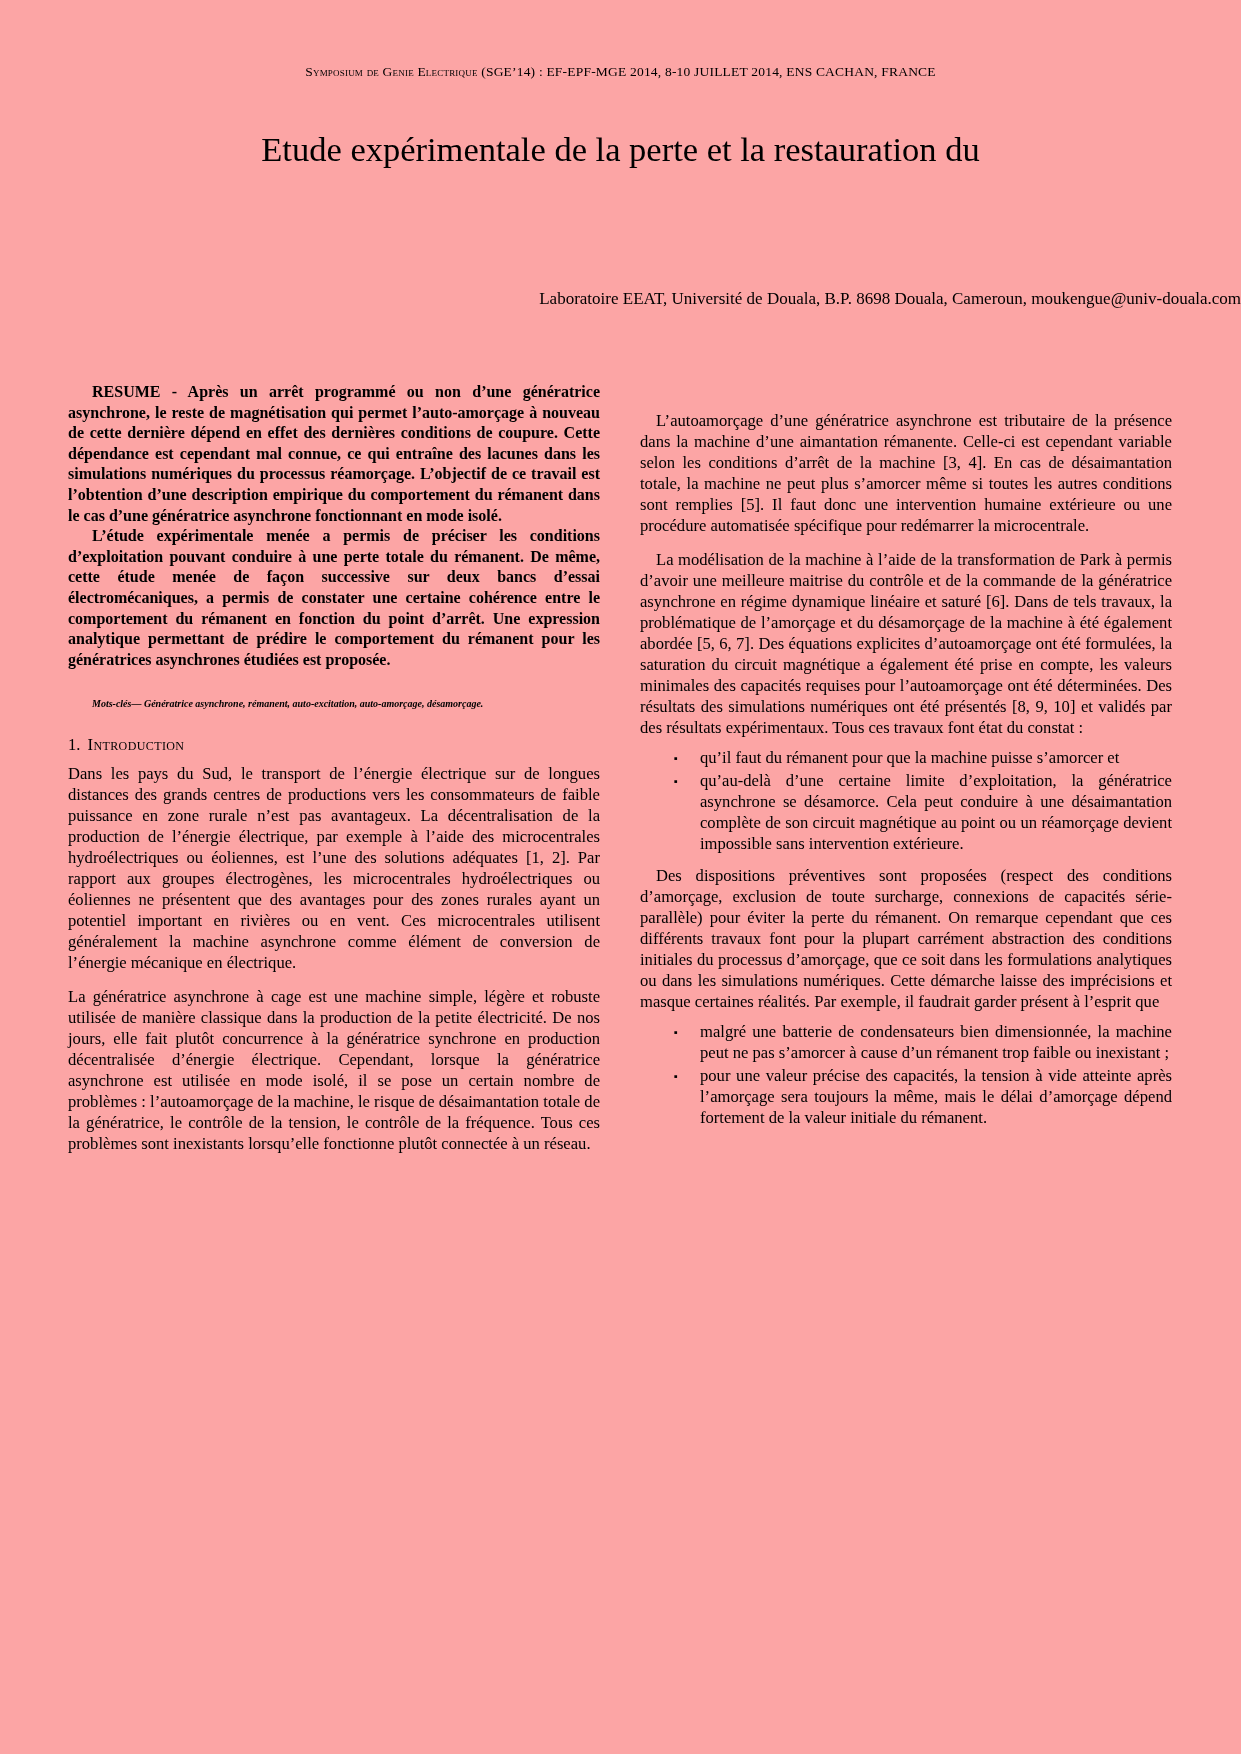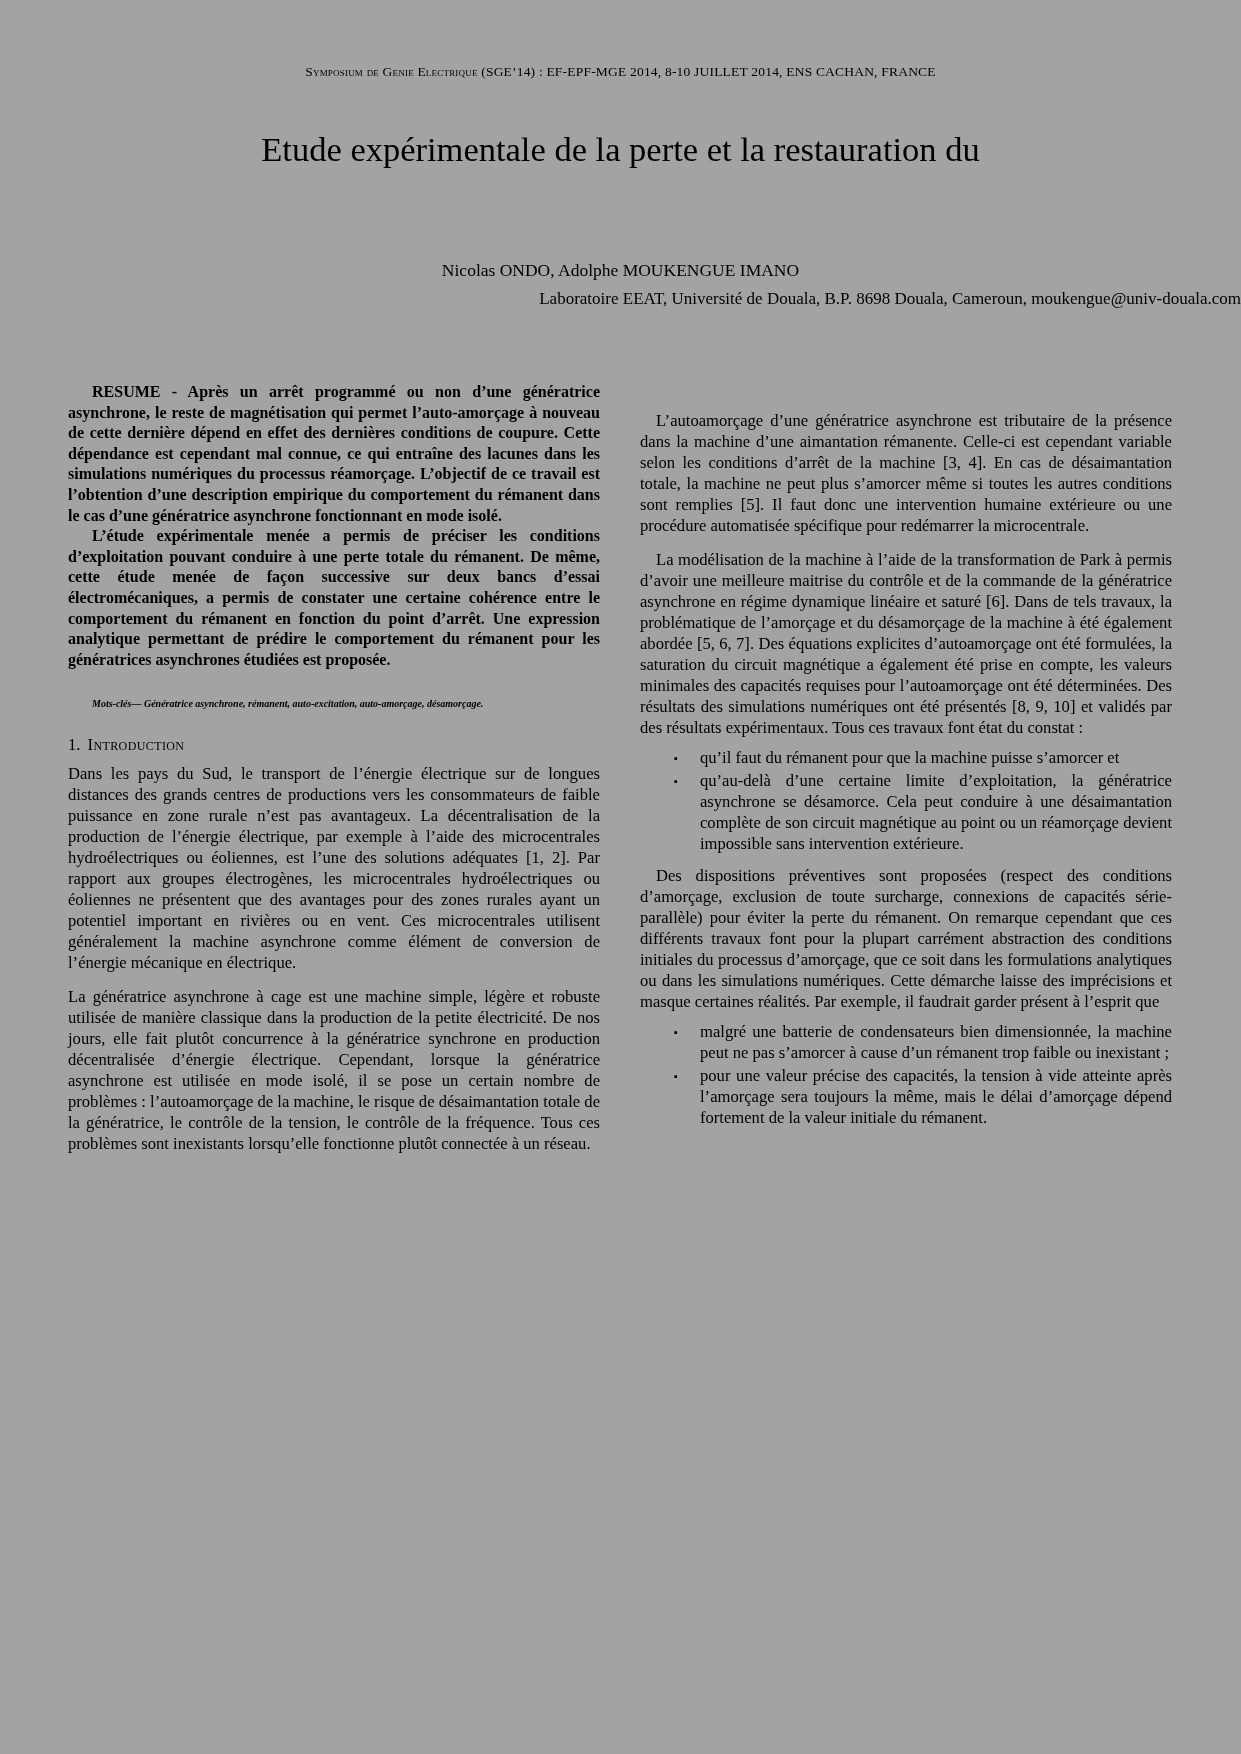--- a/index.html
+++ b/index.html
@@ -2,21 +2,21 @@
 <html lang="fr"><head>
 <meta charset="utf-8">
 <style>
   * { box-sizing: border-box; }
   html, body { margin: 0; padding: 0; background: #e8e8e8; }
   .page {
     position: relative;
     width: 1241px;
     height: 1754px;
     margin: 0 auto;
-    background: #a3a3a3;
+    background: #fca5a5;
     font-family: "Liberation Serif", serif;
     color: #000;
     overflow: hidden;
   }
   .conf-header {
     position: absolute;
     top: 64px; left: 0; right: 0;
     text-align: center;
     font-size: 13.5px;
     font-variant: small-caps;
@@ -110,21 +110,20 @@
 <body>
 
 <div class="page">
 
   <div class="conf-header">Symposium de Genie Electrique (SGE’14) : EF-EPF-MGE 2014, 8-10 JUILLET 2014, ENS CACHAN, FRANCE</div>
 
   <h1 class="paper-title">
     <span class="title-line">Etude expérimentale de la perte et la restauration du</span>
   </h1>
 
-  <div class="authors-line">Nicolas ONDO, Adolphe MOUKENGUE IMANO</div>
 
   <div class="affiliation-line">
     <span>Laboratoire EEAT, Université de Douala, B.P. 8698 Douala, Cameroun,</span>
     <span>moukengue@univ-douala.com</span>
   </div>
 
   <div class="columns">
 
     <div class="col">
       <p class="abstract-para">RESUME - Après un arrêt programmé ou non d’une génératrice asynchrone, le reste de magnétisation qui permet l’auto-amorçage à nouveau de cette dernière dépend en effet des dernières conditions de coupure. Cette dépendance est cependant mal connue, ce qui entraîne des lacunes dans les simulations numériques du processus réamorçage. L’objectif de ce travail est l’obtention d’une description empirique du comportement du rémanent dans le cas d’une génératrice asynchrone fonctionnant en mode isolé.</p>

